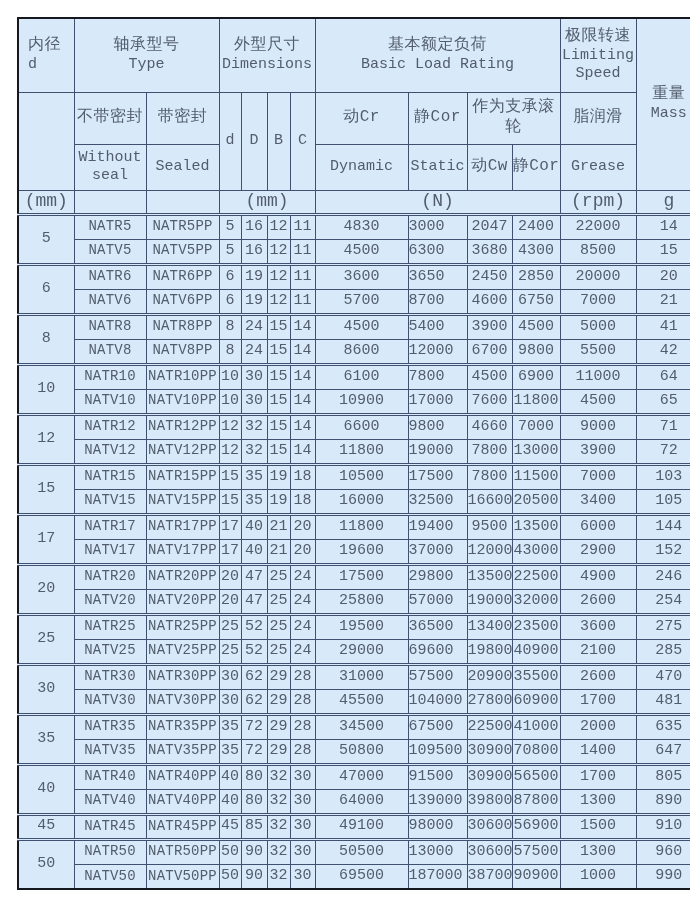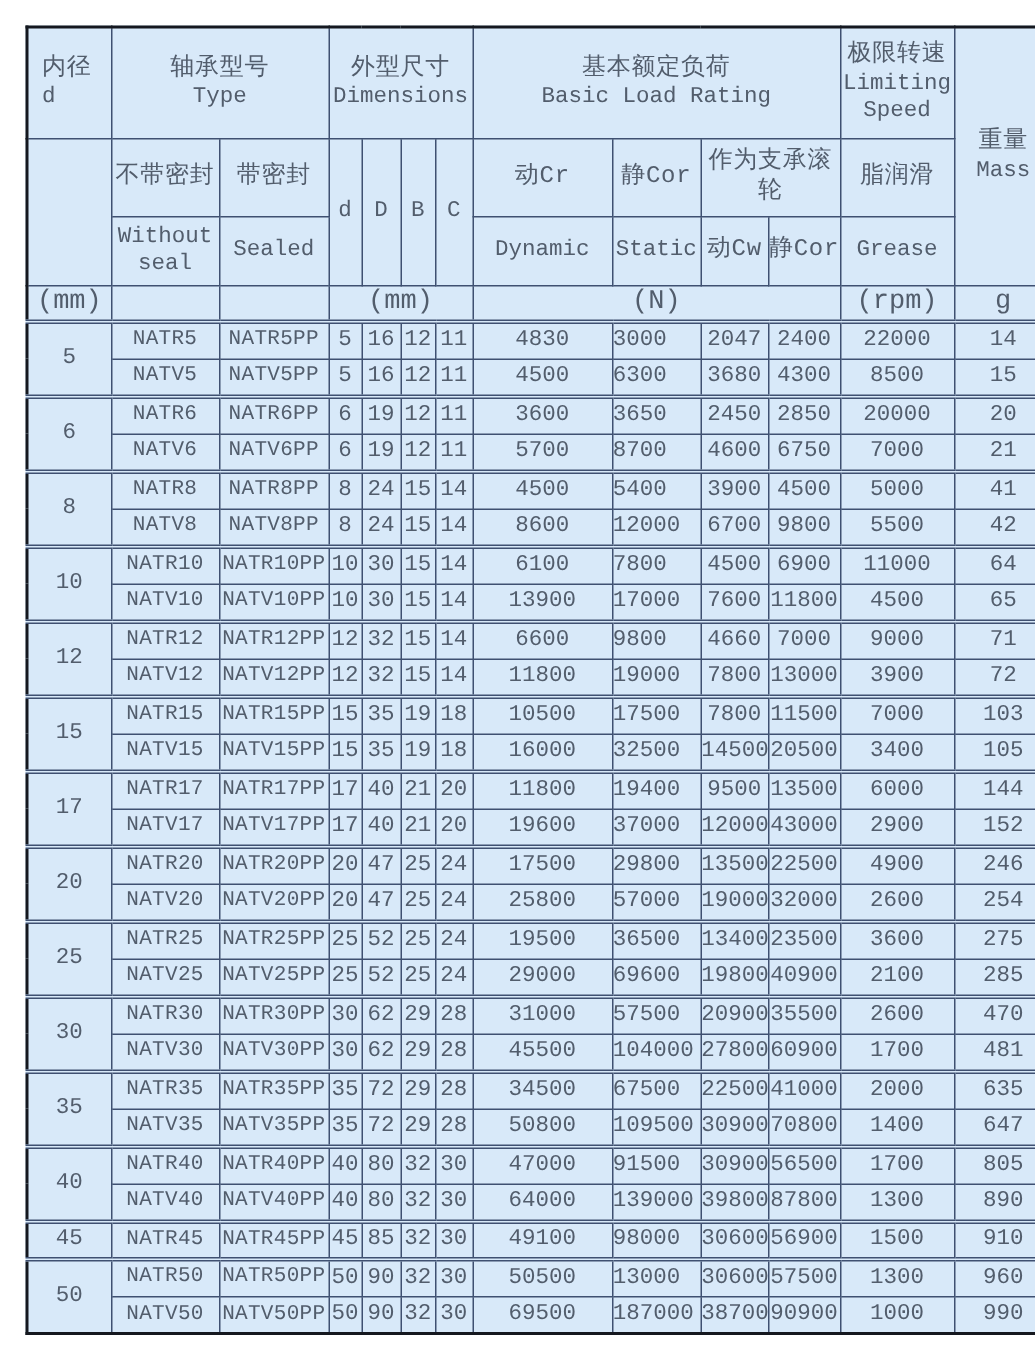--- a/index.html
+++ b/index.html
@@ -229,21 +229,21 @@
           <td class="c-rpm">11000</td>
           <td class="c-mass">64</td>
         </tr>
         <tr>
           <td class="c-model">NATV10</td>
           <td class="c-model">NATV10PP</td>
           <td class="c-dim">10</td>
           <td class="c-dim">30</td>
           <td class="c-dim">15</td>
           <td class="c-dim">14</td>
-          <td class="c-cr">13900</td>
+          <td class="c-cr">10900</td>
           <td class="c-cor">17000</td>
           <td class="c-cw">7600</td>
           <td class="c-cw">11800</td>
           <td class="c-rpm">4500</td>
           <td class="c-mass">65</td>
         </tr>
         <tr class="group-start">
           <td rowspan="2" class="c-inner">12</td>
           <td class="c-model">NATR12</td>
           <td class="c-model">NATR12PP</td>
@@ -289,21 +289,21 @@
         </tr>
         <tr>
           <td class="c-model">NATV15</td>
           <td class="c-model">NATV15PP</td>
           <td class="c-dim">15</td>
           <td class="c-dim">35</td>
           <td class="c-dim">19</td>
           <td class="c-dim">18</td>
           <td class="c-cr">16000</td>
           <td class="c-cor">32500</td>
-          <td class="c-cw">14500</td>
+          <td class="c-cw">16600</td>
           <td class="c-cw">20500</td>
           <td class="c-rpm">3400</td>
           <td class="c-mass">105</td>
         </tr>
         <tr class="group-start">
           <td rowspan="2" class="c-inner">17</td>
           <td class="c-model">NATR17</td>
           <td class="c-model">NATR17PP</td>
           <td class="c-dim">17</td>
           <td class="c-dim">40</td>

